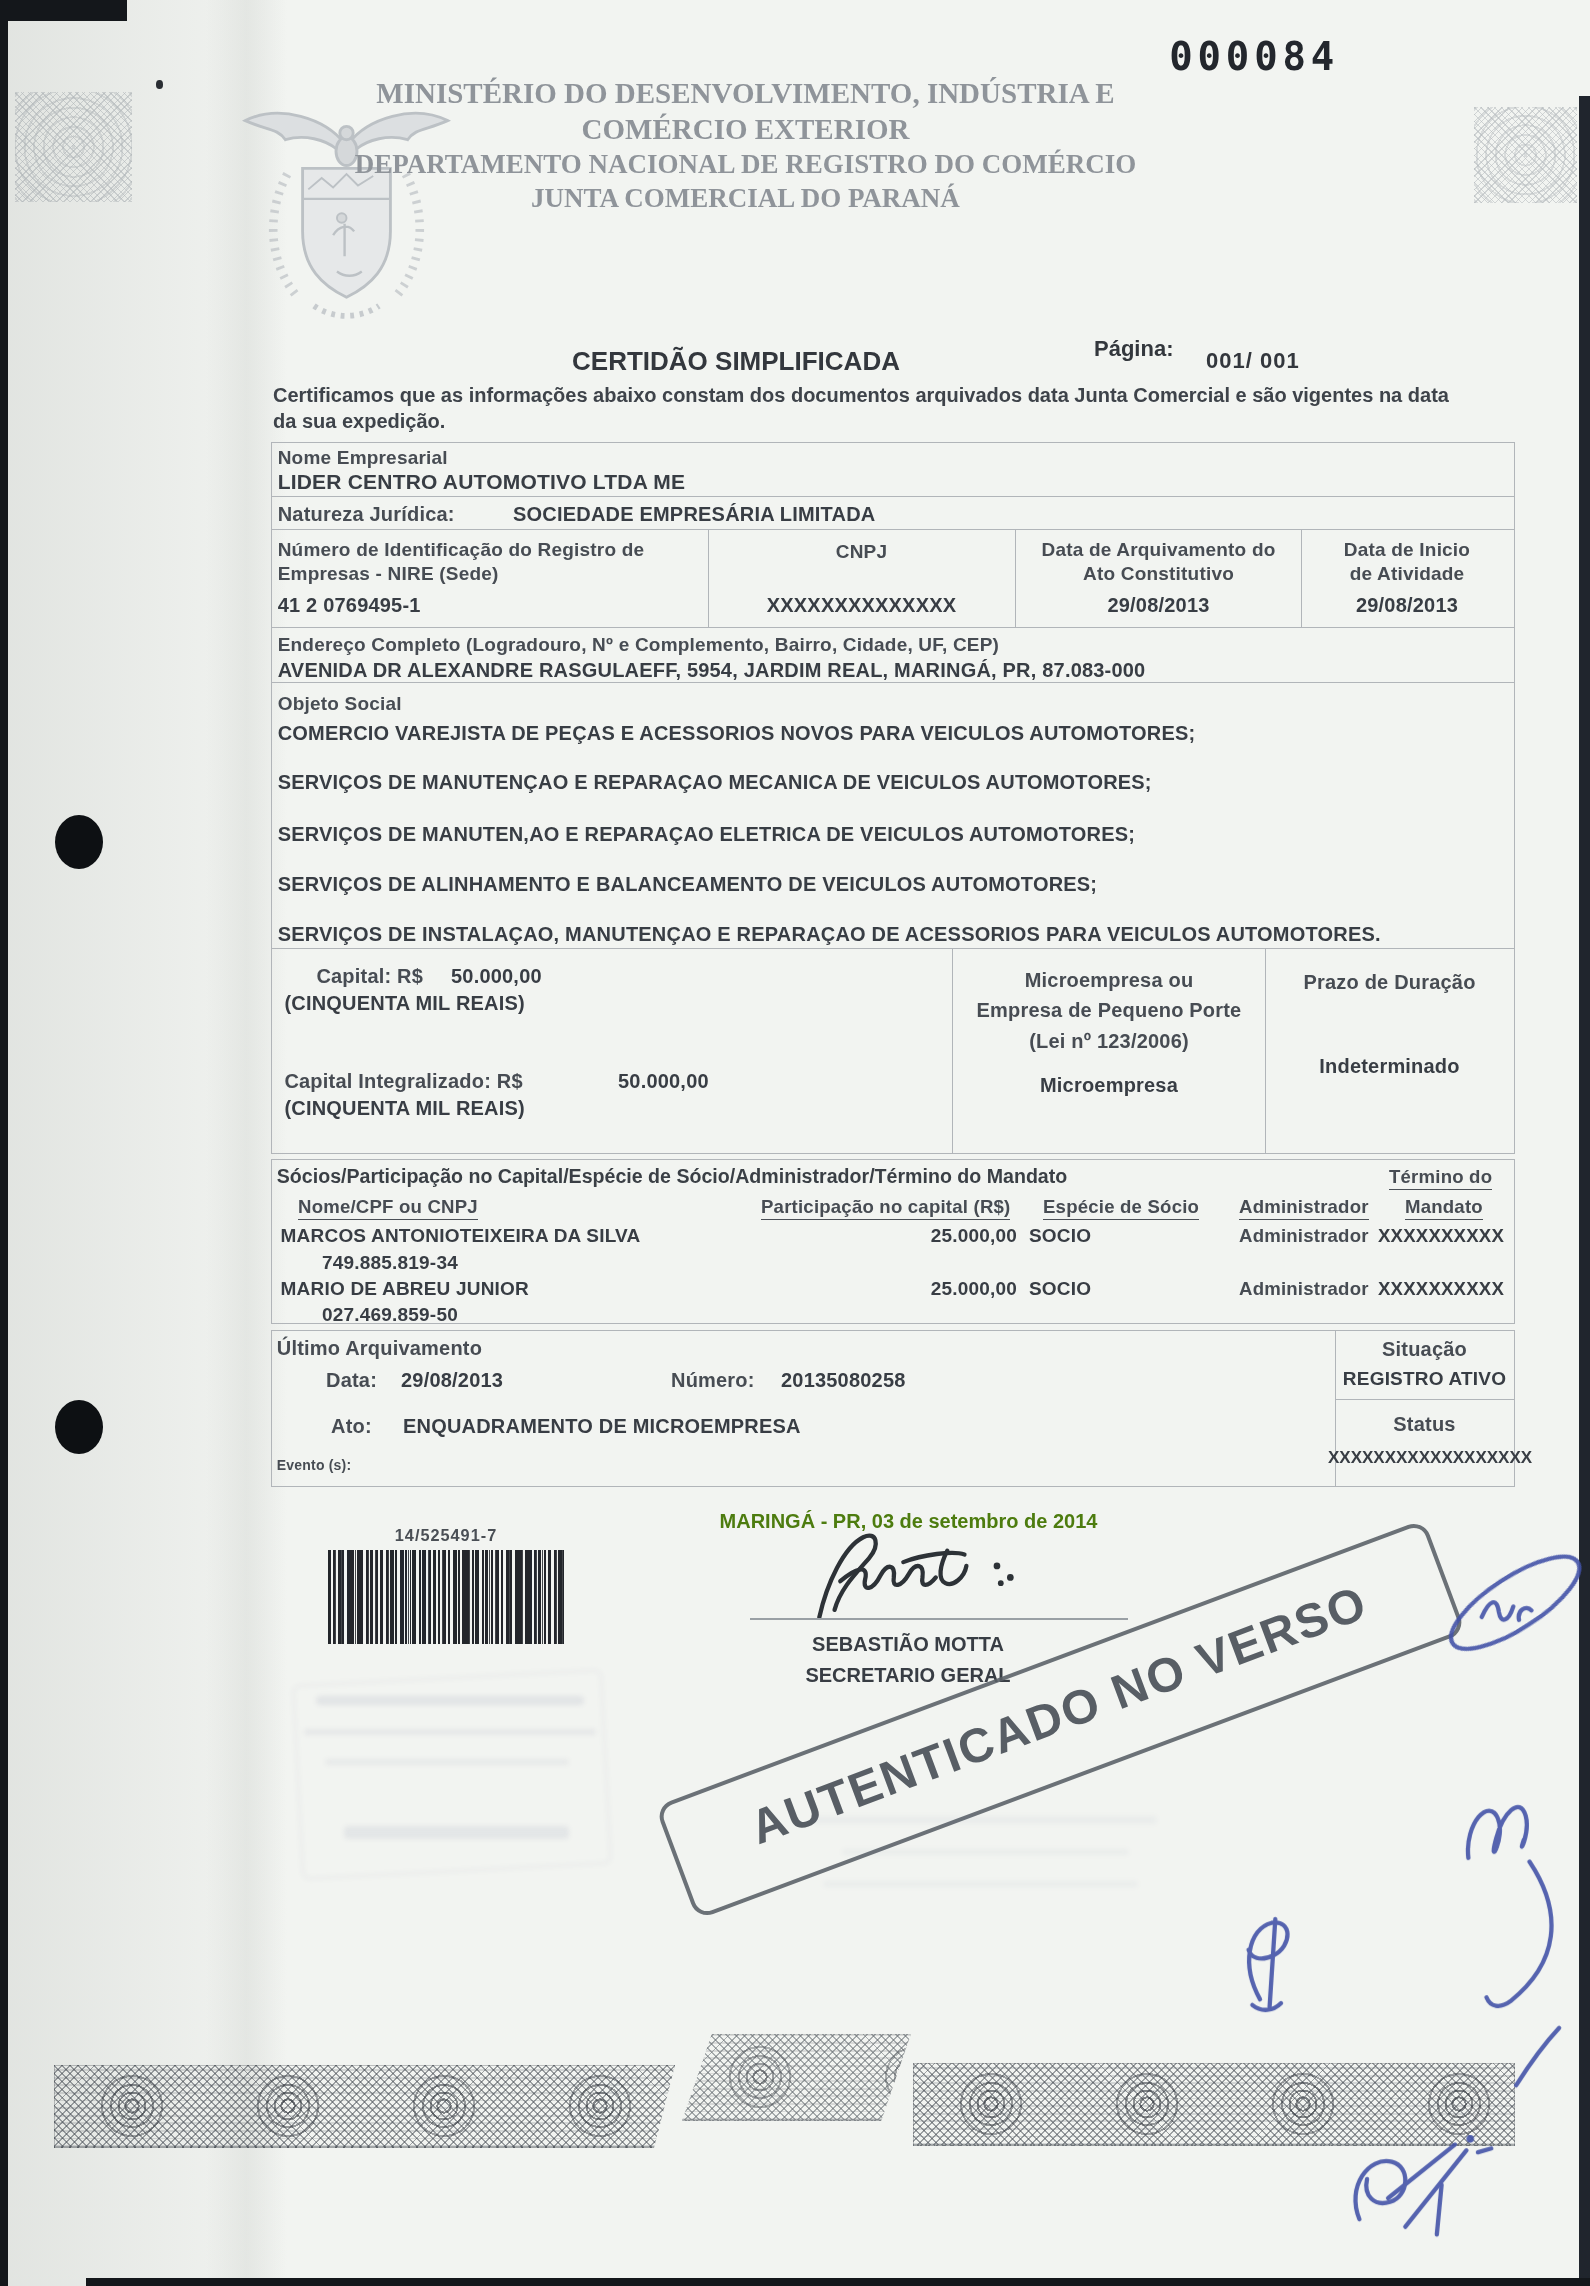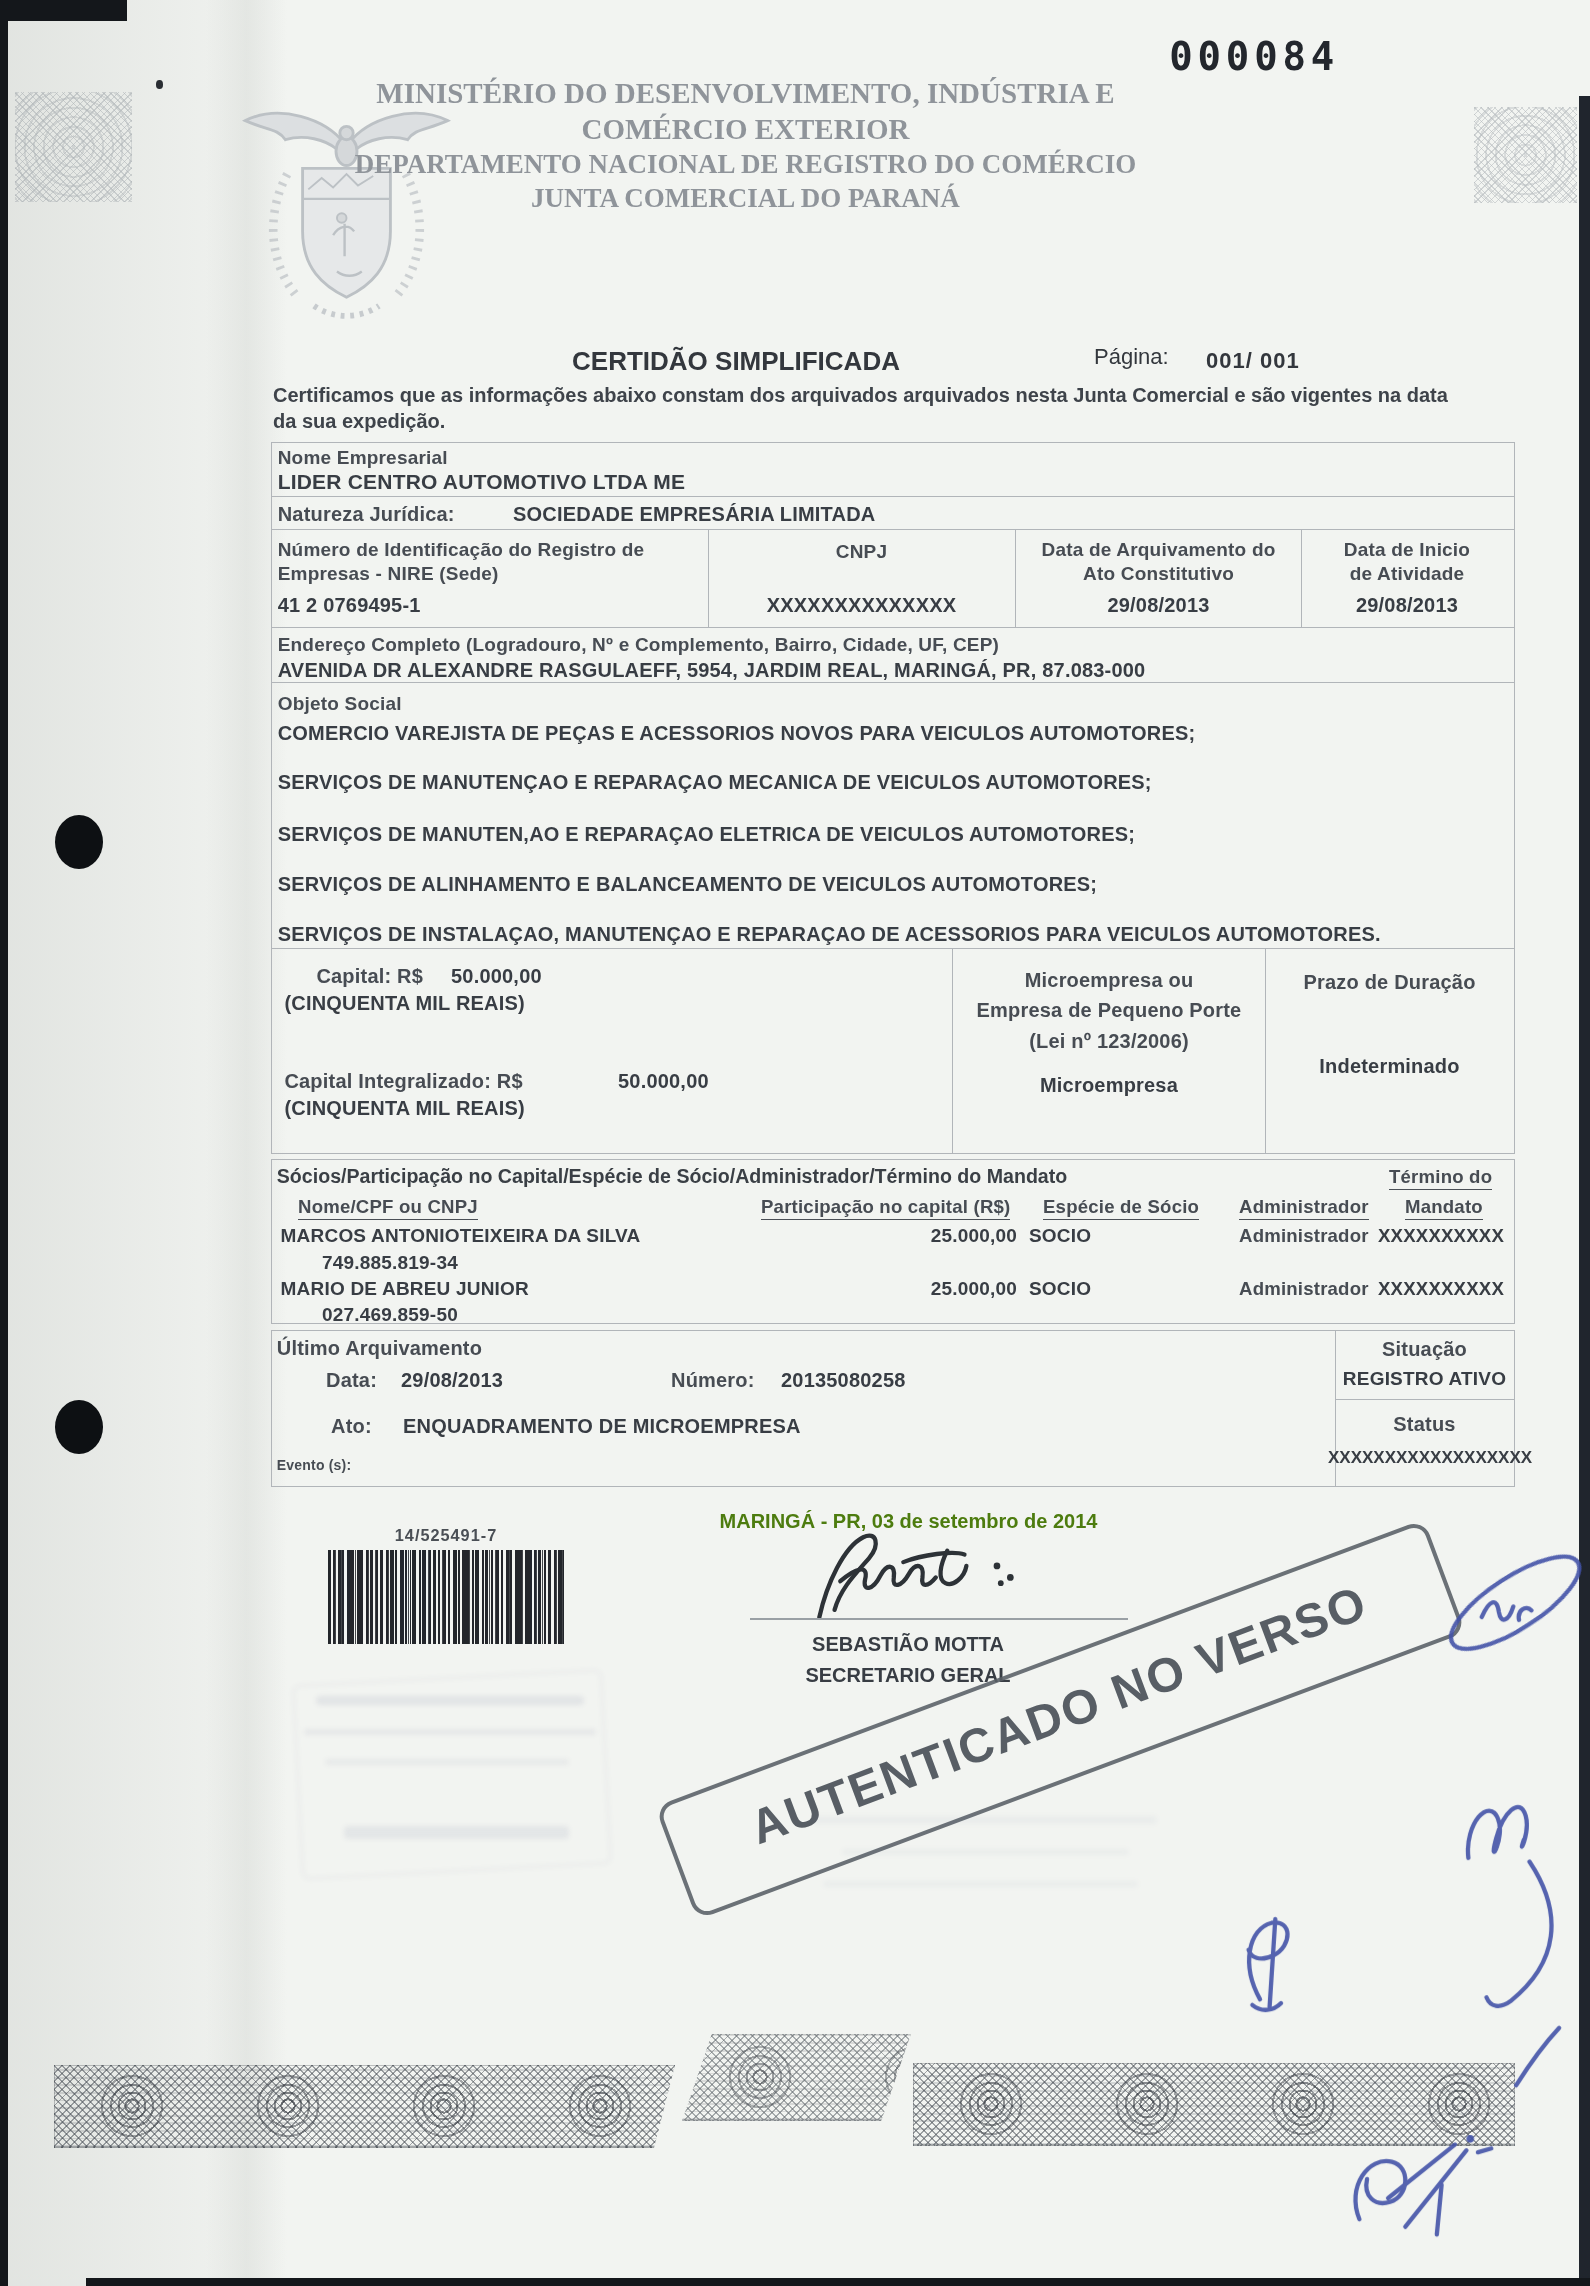--- a/index.html
+++ b/index.html
@@ -83,24 +83,24 @@
     </svg>
   </div>
 
   <div class="abs ctr" style="left:497px;top:346px;width:478px;font-size:26px;font-weight:700;color:#33373d;">CERTIDÃO SIMPLIFICADA</div>
 
   <div class="abs ctr" style="left:325px;top:75px;width:841px;font-family:'Liberation Serif',serif;font-weight:700;color:#8f949a;">
     <div style="font-size:29px;line-height:36px;">MINISTÉRIO DO DESENVOLVIMENTO, INDÚSTRIA E COMÉRCIO EXTERIOR</div>
     <div style="font-size:27px;line-height:34px;">DEPARTAMENTO NACIONAL DE REGISTRO DO COMÉRCIO</div>
     <div style="font-size:27px;line-height:34px;">JUNTA COMERCIAL DO PARANÁ</div>
   </div>
-  <div class="abs" style="left:1094px;top:344px;font-size:22px;font-weight:400;color:#33373d;">Página:</div>
+  <div class="abs" style="left:1094px;top:336px;font-size:22px;font-weight:700;color:#33373d;">Página:</div>
   <div class="abs" style="left:1206px;top:348px;font-size:22px;font-weight:700;color:#33373d;letter-spacing:1px;">001/ 001</div>
 
-  <div class="abs" style="left:273px;top:382px;width:1195px;font-size:20px;line-height:26px;font-weight:600;color:#3e434a;">Certificamos que as informações abaixo constam dos arquivados arquivados nesta Junta Comercial e são vigentes na data da sua expedição.</div>
+  <div class="abs" style="left:273px;top:382px;width:1195px;font-size:20px;line-height:26px;font-weight:600;color:#3e434a;">Certificamos que as informações abaixo constam dos documentos arquivados data Junta Comercial e são vigentes na data da sua expedição.</div>
 
   <div class="box" style="left:271px;top:442px;width:1242px;height:710px;">
     <div class="hline" style="top:53px;"></div>
     <div class="hline" style="top:86px;"></div>
     <div class="hline" style="top:184px;"></div>
     <div class="hline" style="top:239px;"></div>
     <div class="hline" style="top:505px;"></div>
 
     <div class="abs lbl" style="left:5.7px;top:3.8px;">Nome Empresarial</div>
     <div class="abs val" style="left:5.7px;top:27px;font-size:21px;">LIDER CENTRO AUTOMOTIVO LTDA ME</div>

